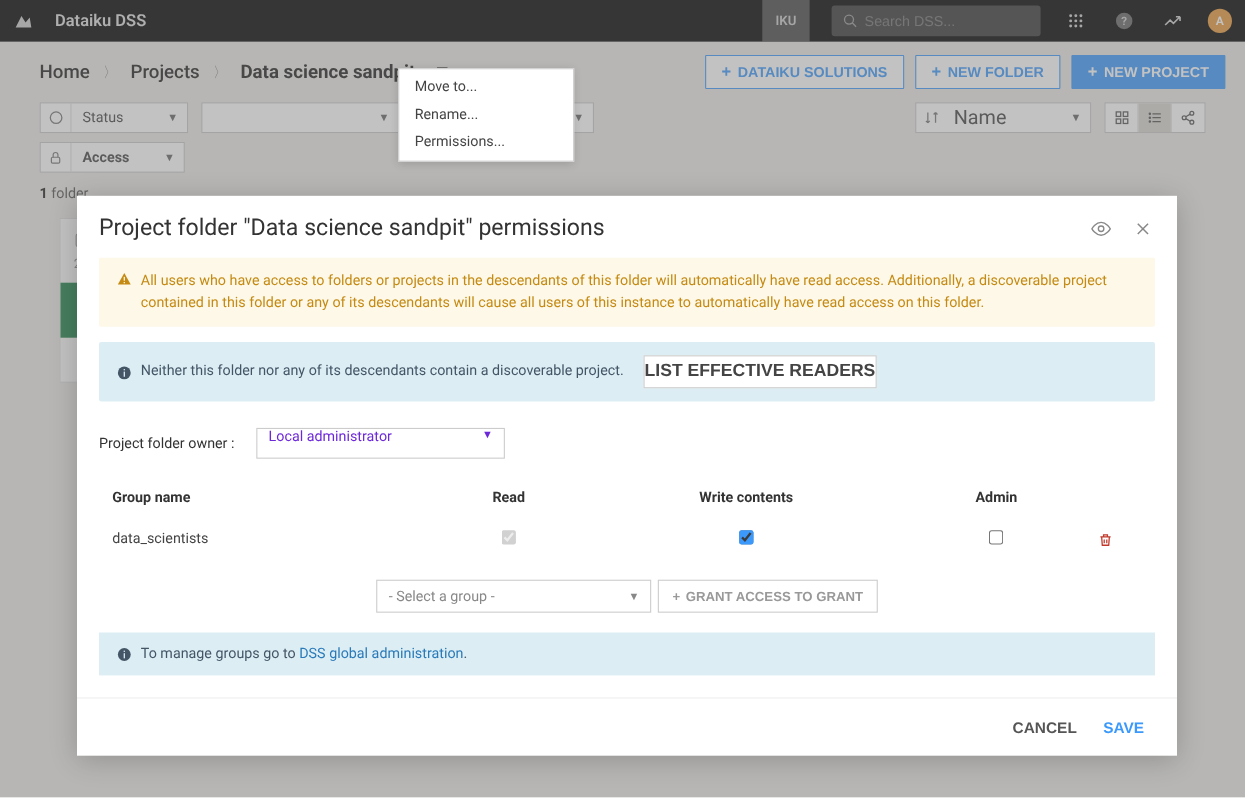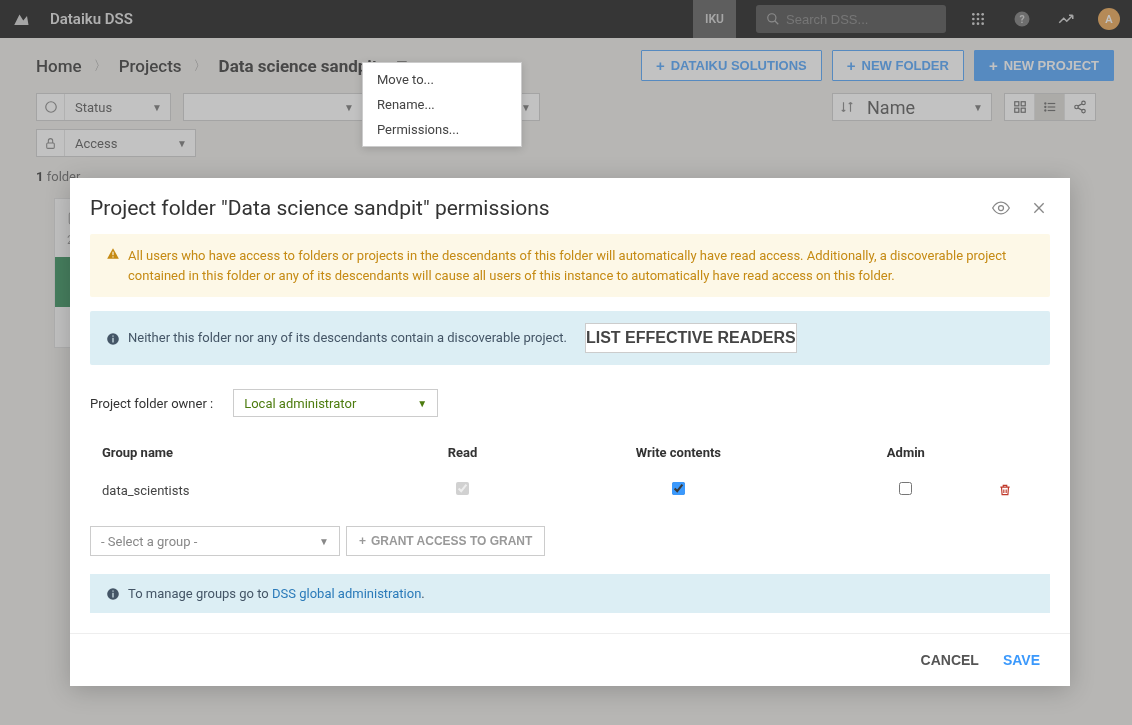--- a/index.html
+++ b/index.html
@@ -49,21 +49,21 @@
     .sort-box .icon-area { width: 28px; display: flex; align-items: center; justify-content: center; color: #777; height: 100%; }
     .sort-box .label { flex: 1; padding: 0 6px; color: #444; font-size: 18px; }
     .sort-box .caret { padding: 0 8px; color: #666; font-size: 10px; }
     .view-toggle { display: flex; border: 1px solid #c8c8c8; background: #fff; height: 28px; }
     .view-toggle .vbtn { width: 30px; display: flex; align-items: center; justify-content: center; color: #555; cursor: pointer; border-right: 1px solid #e0e0e0; }
     .view-toggle .vbtn:last-child { border-right: none; }
     .view-toggle .vbtn.active { background: #d8d5cf; }
     
     
     .filters-row2 { display: flex; align-items: center; gap: 12px; padding: 0 36px 8px 36px; }
-    .fd-access { width: 160px; }
+    .fd-access { width: 132px; font-weight: bold; }
     
     .folder-count { padding: 4px 36px 10px 36px; font-size: 13px; color: #555; }
     .folder-count b { color: #222; }
     
     
     .folder-card { margin: 4px 0 0 54px; background: #fff; border: 1px solid #ddd; width: 230px; height: 150px; display: flex; flex-direction: column; }
     .folder-card-head { display: flex; align-items: center; gap: 8px; padding: 10px 12px 6px 12px; color: #888; }
     .folder-card-sub { padding: 0 12px 10px 12px; color: #888; font-size: 12px; }
     .folder-card-thumbs { display: flex; padding: 0 0 0 0; height: 50px; }
     .thumb { width: 16px; background: #1e8449; margin-right: 1px; }
@@ -84,34 +84,34 @@
     
     .modal-body { padding: 0 20px 20px 20px; overflow-y: auto; }
     
     .alert { border-radius: 2px; padding: 12px 16px; font-size: 13px; display: flex; gap: 8px; align-items: flex-start; margin-bottom: 14px; line-height: 1.5; }
     .alert-warning { background: #fdf8e7; color: #c58a13; }
     .alert-info { background: #dceef4; color: #456; }
     .alert-info .alert-btn { margin-left: 10px; background: #fff; border: 1px solid #ccc; padding: 5px 0; font-size: 16px; font-weight: 700; color: #444; cursor: pointer; }
     .alert .alert-icon { flex-shrink: 0; margin-top: 1px; }
     
     .owner-row { display: flex; align-items: center; gap: 20px; padding: 10px 0 18px 0; font-size: 13px; }
-    .owner-select { border: 1px solid #ccc; height: 28px; display: flex; align-items: center; padding: 0 10px; width: 205px; justify-content: space-between; cursor: pointer; color: #4d7c0f; }
+    .owner-select { border: 1px solid #ccc; height: 28px; display: flex; align-items: flex-start; padding: 0 10px; width: 226px; justify-content: space-between; cursor: pointer; color: #6d28d9; }
     
     .perm-table { width: 100%; }
     .perm-table th { text-align: left; font-size: 13px; font-weight: 700; color: #333; padding: 8px 10px; }
     .perm-table th.center { text-align: center; }
     .perm-table td { padding: 12px 10px; font-size: 13px; color: #444; }
     .perm-table td.center { text-align: center; }
     .perm-table .col-grp { width: 300px; }
     .delete-icon { color: #c0392b; cursor: pointer; }
     
     .chk { width: 13px; height: 13px; cursor: pointer; }
     .chk-disabled { accent-color: #999; }
     
-    .add-row { display: flex; gap: 6px; padding: 14px 0 18px 0; }
+    .add-row { display: flex; gap: 6px; padding: 14px 0 18px 0; justify-content: center; }
     .group-select { border: 1px solid #ccc; height: 30px; display: flex; align-items: center; padding: 0 10px; width: 250px; justify-content: space-between; color: #888; cursor: pointer; font-size: 13px; }
     .grant-btn { border: 1px solid #ccc; color: #999; background: #fff; padding: 0 12px; font-size: 12px; font-weight: 700; height: 30px; display: flex; align-items: center; gap: 5px; cursor: pointer; }
     
     .manage-note { background: #dceef4; padding: 12px 16px; font-size: 13px; color: #456; display: flex; align-items: center; gap: 8px; }
     .manage-note a { color: #2a7ab9; text-decoration: none; }
     
     .modal-footer { display: flex; justify-content: flex-end; gap: 24px; padding: 18px 30px; border-top: 1px solid #eee; }
     .modal-footer .fbtn { background: transparent; border: none; font-size: 14px; font-weight: 700; cursor: pointer; color: #555; }
     .modal-footer .fbtn.save { color: #3b99fc; }
     

